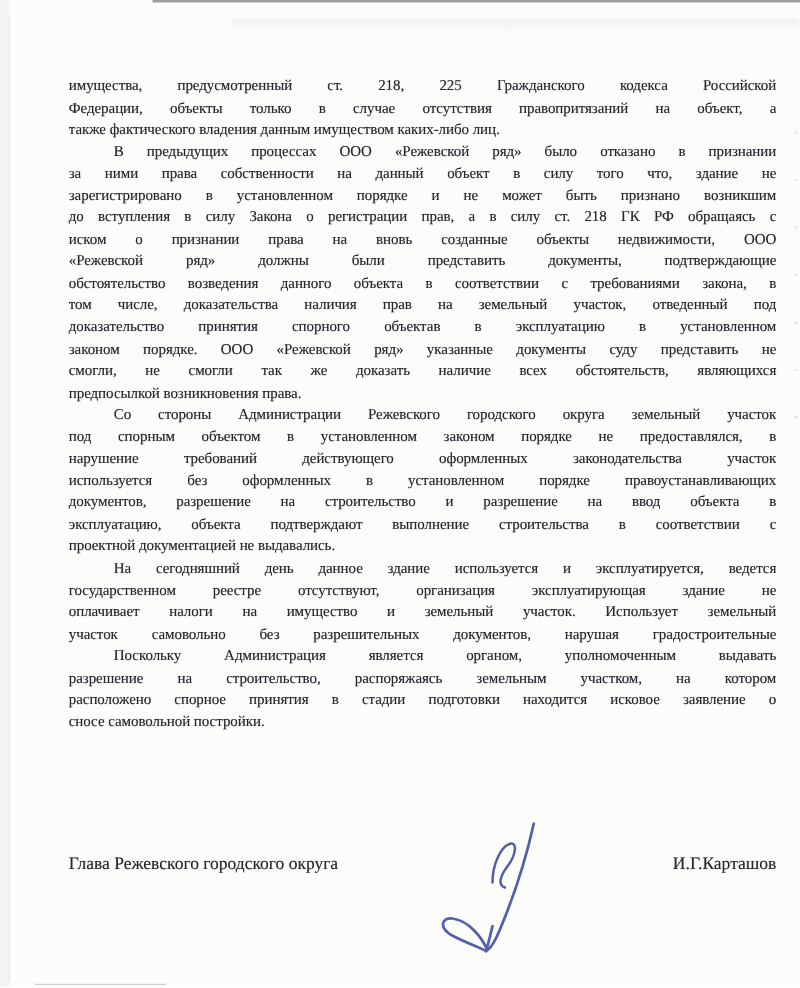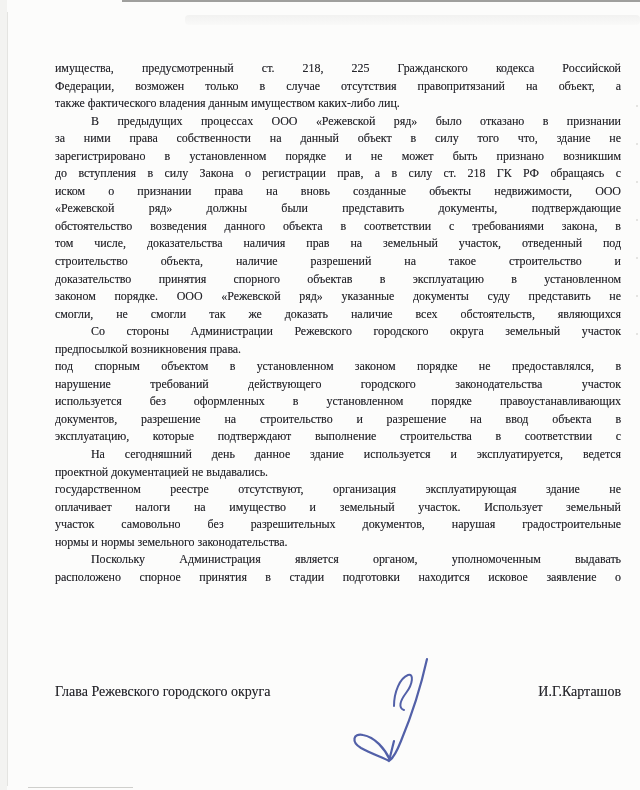--- a/index.html
+++ b/index.html
@@ -91,49 +91,49 @@
 
   <div class="left-band"></div>
   <div class="left-line"></div>
   <div class="top-dark-line"></div>
   <div class="top-smudge"></div>
   <div class="bottom-line"></div>
   <div class="right-specks"></div>
 
   <div class="text-block">
       <div class="line">имущества, предусмотренный ст. 218, 225 Гражданского кодекса Российской</div>
-      <div class="line">Федерации, возможен только в случае отсутствия правопритязаний на объект, а</div>
+      <div class="line">Федерации, объекты только в случае отсутствия правопритязаний на объект, а</div>
       <div class="line last">также фактического владения данным имуществом каких-либо лиц.</div>
       <div class="line indent">В предыдущих процессах ООО «Режевской ряд» было отказано в признании</div>
       <div class="line">за ними права собственности на данный объект в силу того что, здание не</div>
       <div class="line">зарегистрировано в установленном порядке и не может быть признано возникшим</div>
       <div class="line">до вступления в силу Закона о регистрации прав, а в силу ст. 218 ГК РФ обращаясь с</div>
       <div class="line">иском о признании права на вновь созданные объекты недвижимости, ООО</div>
       <div class="line">«Режевской ряд» должны были представить документы, подтверждающие</div>
       <div class="line">обстоятельство возведения данного объекта в соответствии с требованиями закона, в</div>
       <div class="line">том числе, доказательства наличия прав на земельный участок, отведенный под</div>
-      <div class="line">строительство объекта, наличие разрешений на такое строительство и</div>
       <div class="line">доказательство принятия спорного объектав в эксплуатацию в установленном</div>
       <div class="line">законом порядке. ООО «Режевской ряд» указанные документы суду представить не</div>
       <div class="line">смогли, не смогли так же доказать наличие всех обстоятельств, являющихся</div>
+      <div class="line last">предпосылкой возникновения права.</div>
       <div class="line indent">Со стороны Администрации Режевского городского округа земельный участок</div>
-      <div class="line last">предпосылкой возникновения права.</div>
       <div class="line">под спорным объектом в установленном законом порядке не предоставлялся, в</div>
-      <div class="line">нарушение требований действующего городского законодательства участок</div>
+      <div class="line">нарушение требований действующего оформленных законодательства участок</div>
       <div class="line">используется без оформленных в установленном порядке правоустанавливающих</div>
       <div class="line">документов, разрешение на строительство и разрешение на ввод объекта в</div>
-      <div class="line">эксплуатацию, которые подтверждают выполнение строительства в соответствии с</div>
+      <div class="line">эксплуатацию, объекта подтверждают выполнение строительства в соответствии с</div>
+      <div class="line last">проектной документацией не выдавались.</div>
       <div class="line indent">На сегодняшний день данное здание используется и эксплуатируется, ведется</div>
-      <div class="line last">проектной документацией не выдавались.</div>
       <div class="line">государственном реестре отсутствуют, организация эксплуатирующая здание не</div>
       <div class="line">оплачивает налоги на имущество и земельный участок. Использует земельный</div>
       <div class="line">участок самовольно без разрешительных документов, нарушая градостроительные</div>
-      <div class="line last">нормы и нормы земельного законодательства.</div>
       <div class="line indent">Поскольку Администрация является органом, уполномоченным выдавать</div>
+      <div class="line">разрешение на строительство, распоряжаясь земельным участком, на котором</div>
       <div class="line">расположено спорное принятия в стадии подготовки находится исковое заявление о</div>
+      <div class="line last">сносе самовольной постройки.</div>
     </div>
 
   <div class="footer-row">
     <span>Глава Режевского городского округа</span>
     <span>И.Г.Карташов</span>
   </div>
 
   <svg class="signature" viewBox="0 0 104 120" xmlns="http://www.w3.org/2000/svg">
     <path d="M 46,53 C 46,39 52,25 60,22 C 66,20 65,31 58,40 C 52,48 50,55 56,57" fill="none" stroke="#3f4f9f" stroke-width="2" stroke-linecap="round" stroke-linejoin="round" opacity="0.9"></path>
     <path d="M 79,6 C 73,33 63,64 53,88 C 49,98 45,105 42,107 C 37,96 27,84 15,82 C 5,80 3,89 13,95 C 24,101 36,105 41,108 L 46,88" fill="none" stroke="#3f4f9f" stroke-width="2.2" stroke-linecap="round" stroke-linejoin="round" opacity="0.9"></path>

